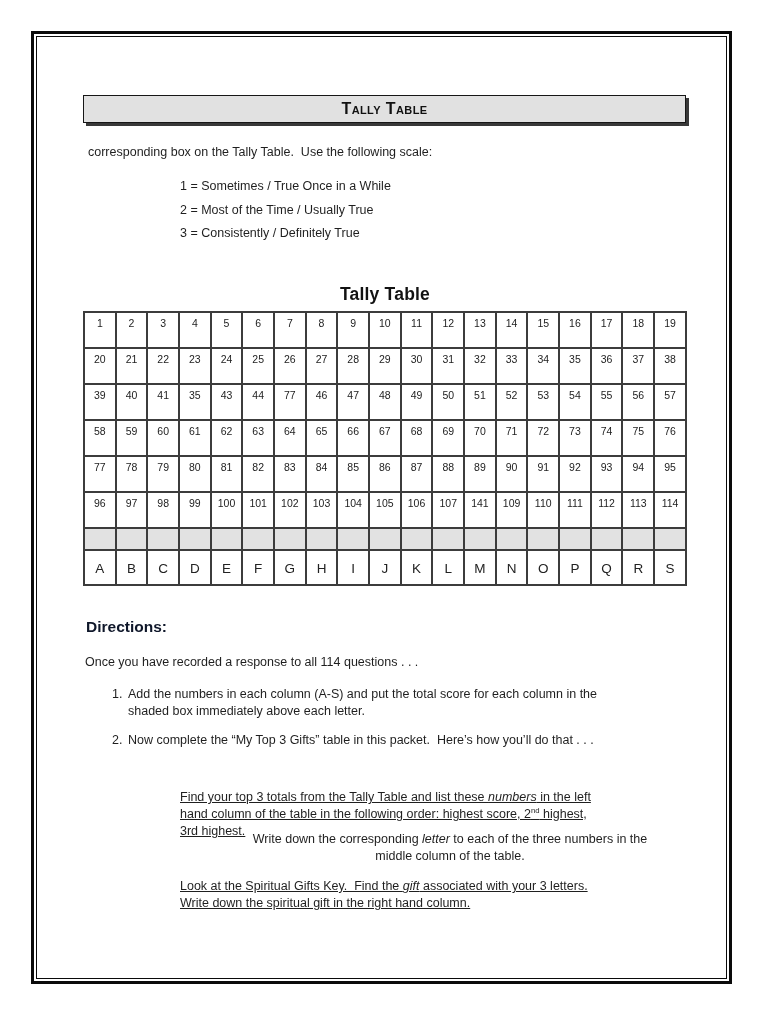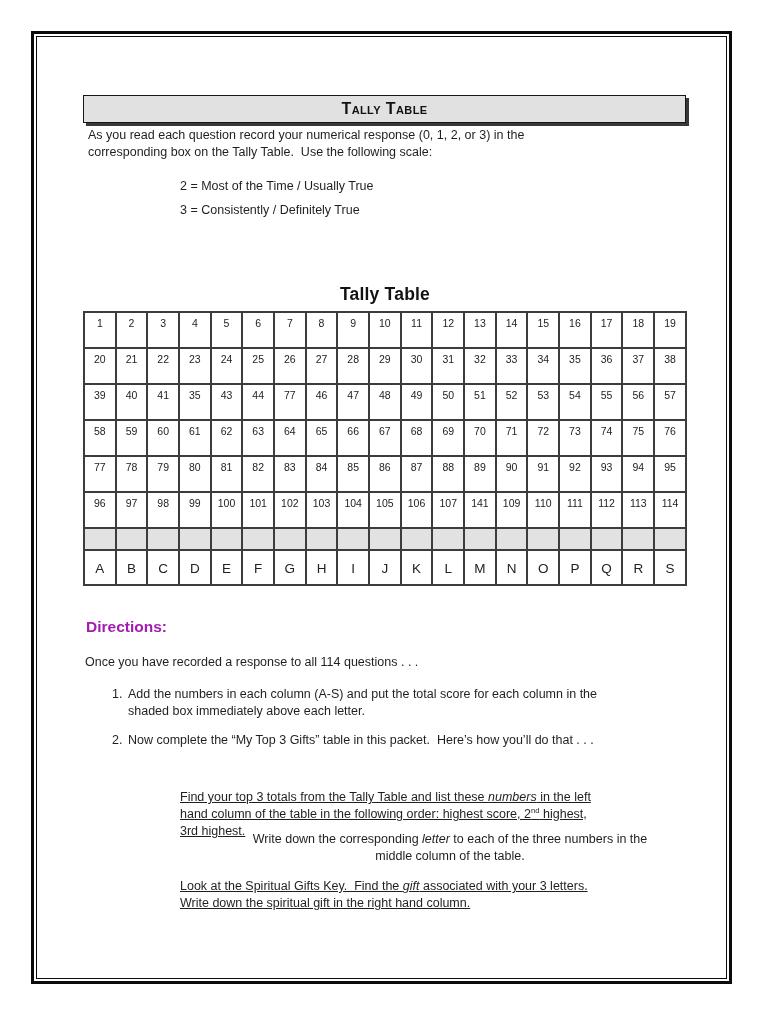--- a/index.html
+++ b/index.html
@@ -48,41 +48,42 @@
   .grid td{
     border:1px solid #3c3c3c;padding:0;box-sizing:border-box;
     background:#ffffff;
   }
   .grid tr.num-row td{height:36px;vertical-align:top;text-align:center;}
   .grid tr.num-row td span{font-size:10.5px;line-height:13px;display:inline-block;padding-top:2px;color:#222;}
   .grid tr.total-row td{height:22px;background:#e2e2e2;}
   .grid tr.letter-row td{height:35px;text-align:center;vertical-align:middle;}
   .grid tr.letter-row td span{font-size:13.5px;color:#222;}
   
-  .dir-heading{left:86px;top:618px;font-size:15.5px;font-weight:bold;color:#a21caf;}
+  .dir-heading{left:86px;top:618px;font-size:15.5px;font-weight:bold;color:#0f172a;}
   .dir-lead{left:85px;top:654px;width:600px;}
   .list-item{position:absolute;display:flex;}
   .li-num{font-size:12.5px;line-height:17px;width:16px;flex:0 0 16px;}
   .li-text{width:578px;}
   .subpara{position:absolute;left:180px;width:540px;}
 </style>
 </head>
 <body>
 
 <div class="page-frame">
   <div class="page-frame-inner"></div>
 </div>
 
 <div class="banner">
   <span class="banner-title">Tally Table</span>
 </div>
 
-<div class="abs bodytext intro"><span>As you read each question record your numerical response (0, 1, 2, or 3) in the</span><br><span>corresponding box on the Tally Table.  Use the following scale:</span></div>
+<div class="abs bodytext intro"><br><span>corresponding box on the Tally Table.  Use the following scale:</span></div>
 
 <div class="abs scale-list">
+  <div class="scale-item">1 = Sometimes / True Once in a While</div>
   <div class="scale-item">2 = Most of the Time / Usually True</div>
   <div class="scale-item">3 = Consistently / Definitely True</div>
 </div>
 
 <div class="abs table-title">Tally Table</div>
 
 <table class="grid">
   <tbody>
       <tr class="num-row">
         <td><span>1</span></td>

